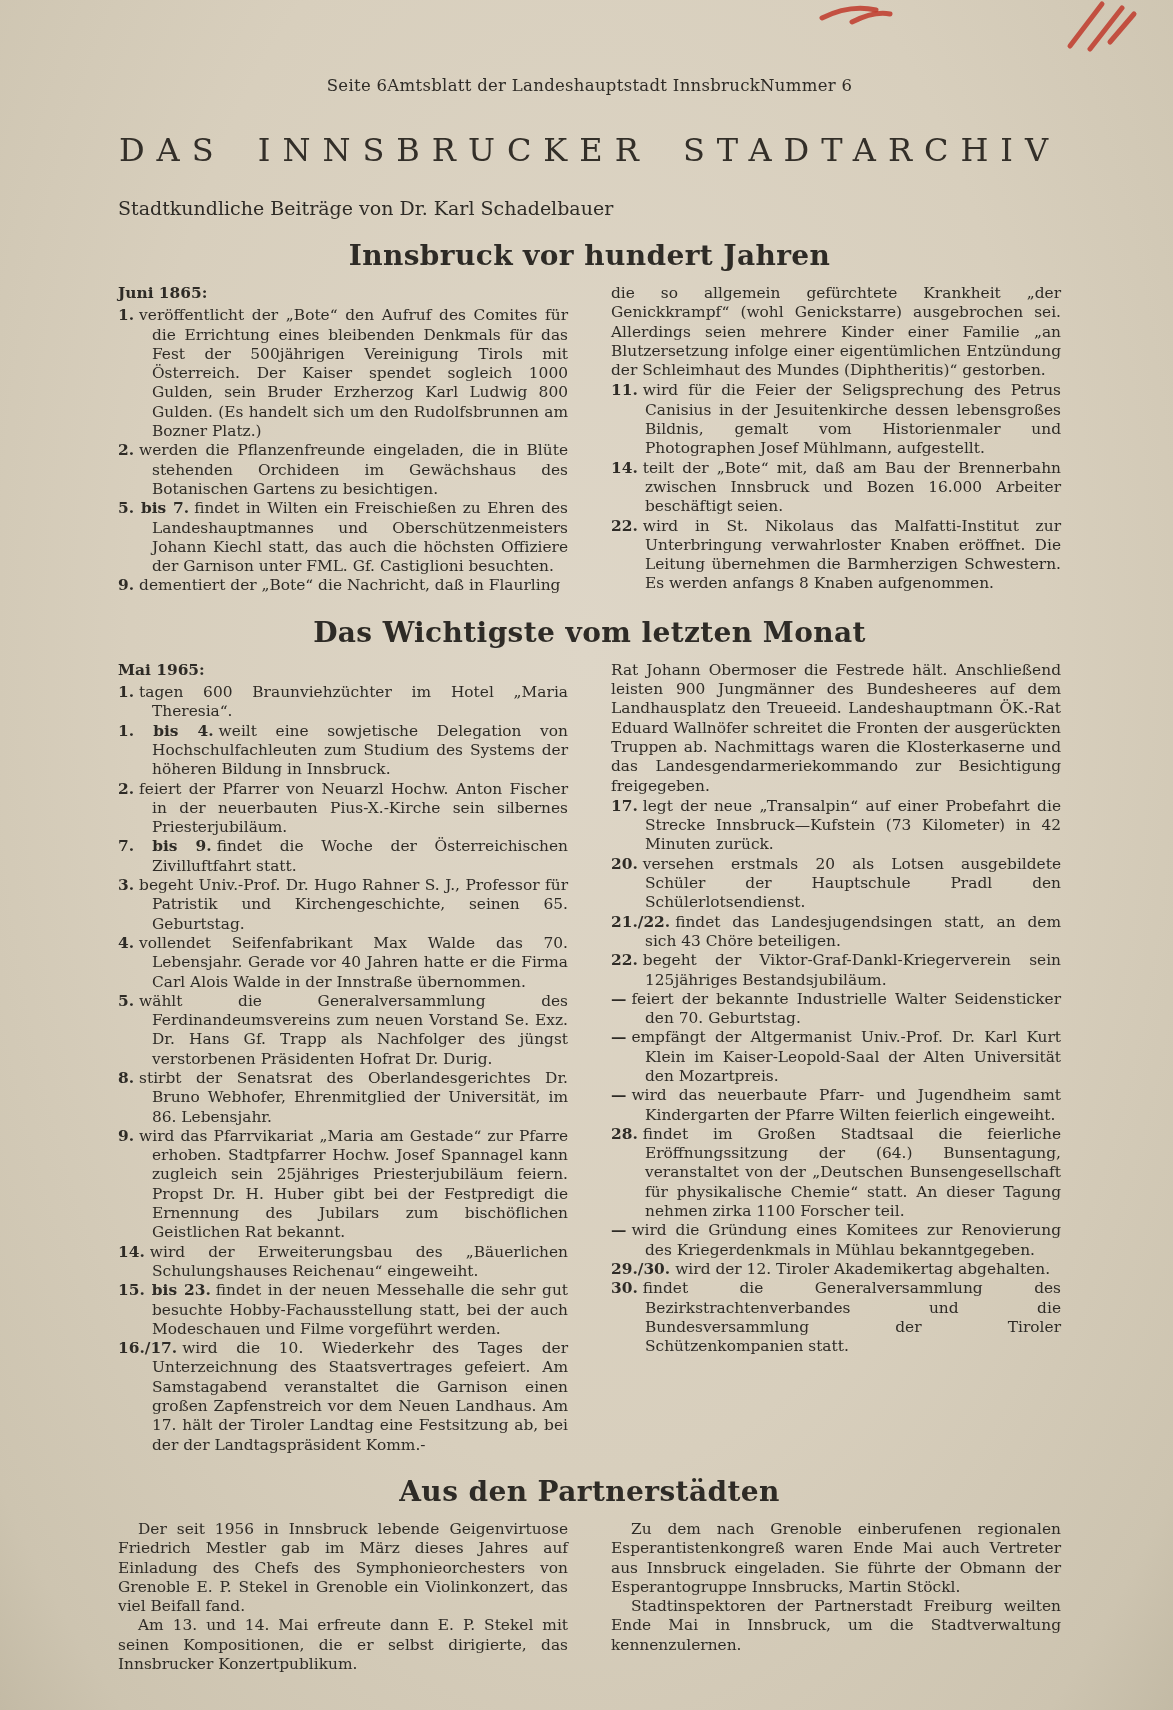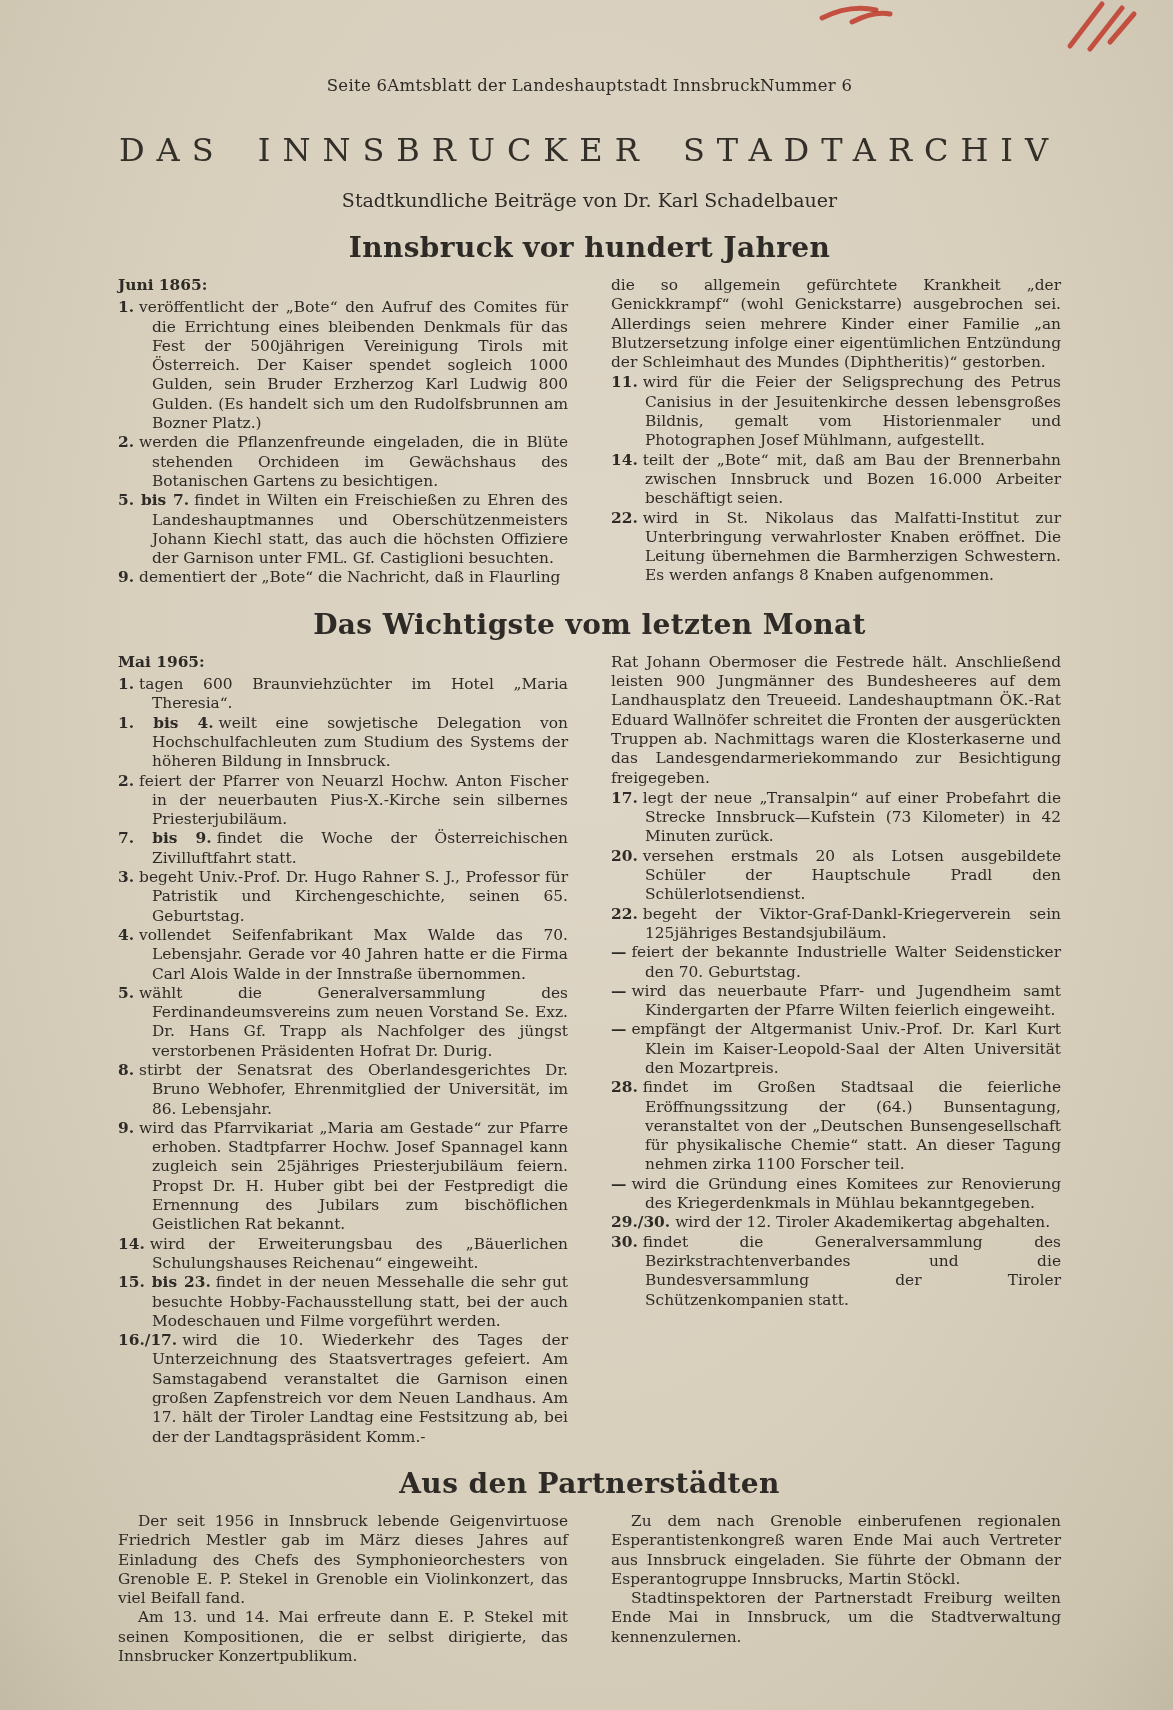--- a/index.html
+++ b/index.html
@@ -12,21 +12,21 @@
   .paper{
     position:absolute;inset:0;
     background:radial-gradient(ellipse at 50% 38%, #ded6c7 0%, #d8cfbd 55%, #cdc4b0 90%, #c3baa5 100%);
   }
   .content{position:relative;padding:76px 112px 0 118px;}
   .masthead{display:flex;justify-content:center;align-items:baseline;font-size:16.5px;letter-spacing:.3px;}
   .title{
     text-align:center;font-size:32px;font-weight:400;margin:36px 0 0;
     letter-spacing:12px;word-spacing:10px;white-space:nowrap;color:#332f29;
   }
-  .subtitle{text-align:center;font-size:19px;margin-top:20px;}
+  .subtitle{font-size:19px;margin-top:28px;}
   .sechead{text-align:center;font-size:28px;font-weight:700;margin:20px 0 12px;letter-spacing:.4px;}
   .cols{display:flex;gap:43px;}
   .col{flex:1;font-size:15.4px;line-height:19.3px;text-align:justify;}
   .lead{font-weight:700;margin-bottom:3px;}
   .entry{padding-left:34px;text-indent:-34px;}
   .marker{font-weight:700;padding-right:5px;}
   .cont{margin-bottom:1px;}
   .para{margin:0;text-indent:20px;}
   .redmark{position:absolute;pointer-events:none;}
   .redmark path{stroke:#c0392b;stroke-width:5;fill:none;stroke-linecap:round;opacity:.85;}
@@ -121,28 +121,29 @@
         </div>
         <div class="col">
           <div class="cont">Rat Johann Obermoser die Festrede hält. Anschließend leisten 900 Jungmänner des Bundesheeres auf dem Landhausplatz den Treueeid. Landeshauptmann ÖK.-Rat Eduard Wallnöfer schreitet die Fronten der ausgerückten Truppen ab. Nachmittags waren die Klosterkaserne und das Landesgendarmeriekommando zur Besichtigung freigegeben.</div>
           <div>
 
               <div class="entry"><span class="marker">17.</span><span>legt der neue „Transalpin“ auf einer Probefahrt die Strecke Innsbruck—Kufstein (73 Kilometer) in 42 Minuten zurück.</span></div>
 
               <div class="entry"><span class="marker">20.</span><span>versehen erstmals 20 als Lotsen ausgebildete Schüler der Hauptschule Pradl den Schülerlotsendienst.</span></div>
 
 
+              <div class="entry"><span class="marker">21./22.</span><span>findet das Landesjugendsingen statt, an dem sich 43 Chöre beteiligen.</span></div>
 
               <div class="entry"><span class="marker">22.</span><span>begeht der Viktor-Graf-Dankl-Kriegerverein sein 125jähriges Bestandsjubiläum.</span></div>
 
               <div class="entry"><span class="marker">—</span><span>feiert der bekannte Industrielle Walter Seidensticker den 70. Geburtstag.</span></div>
 
+              <div class="entry"><span class="marker">—</span><span>empfängt der Altgermanist Univ.-Prof. Dr. Karl Kurt Klein im Kaiser-Leopold-Saal der Alten Universität den Mozartpreis.</span></div>
+
               <div class="entry"><span class="marker">—</span><span>wird das neuerbaute Pfarr- und Jugendheim samt Kindergarten der Pfarre Wilten feierlich eingeweiht.</span></div>
-
-              <div class="entry"><span class="marker">—</span><span>empfängt der Altgermanist Univ.-Prof. Dr. Karl Kurt Klein im Kaiser-Leopold-Saal der Alten Universität den Mozartpreis.</span></div>
 
               <div class="entry"><span class="marker">28.</span><span>findet im Großen Stadtsaal die feierliche Eröffnungssitzung der (64.) Bunsentagung, veranstaltet von der „Deutschen Bunsengesellschaft für physikalische Chemie“ statt. An dieser Tagung nehmen zirka 1100 Forscher teil.</span></div>
 
               <div class="entry"><span class="marker">—</span><span>wird die Gründung eines Komitees zur Renovierung des Kriegerdenkmals in Mühlau bekanntgegeben.</span></div>
 
               <div class="entry"><span class="marker">29./30.</span><span>wird der 12. Tiroler Akademikertag abgehalten.</span></div>
 
               <div class="entry"><span class="marker">30.</span><span>findet die Generalversammlung des Bezirkstrachtenverbandes und die Bundesversammlung der Tiroler Schützenkompanien statt.</span></div>
             </div>
         </div>

